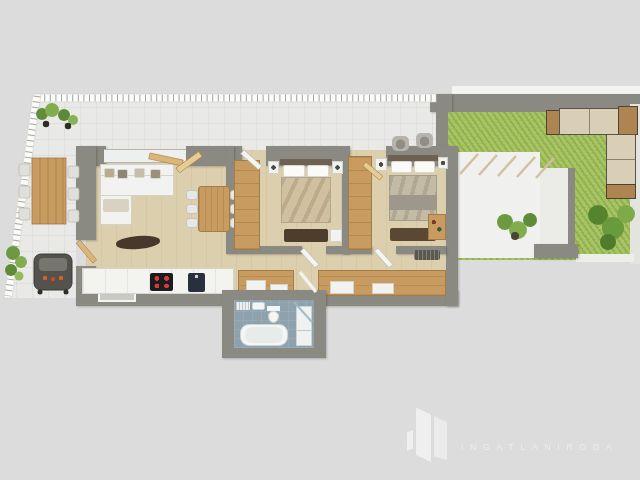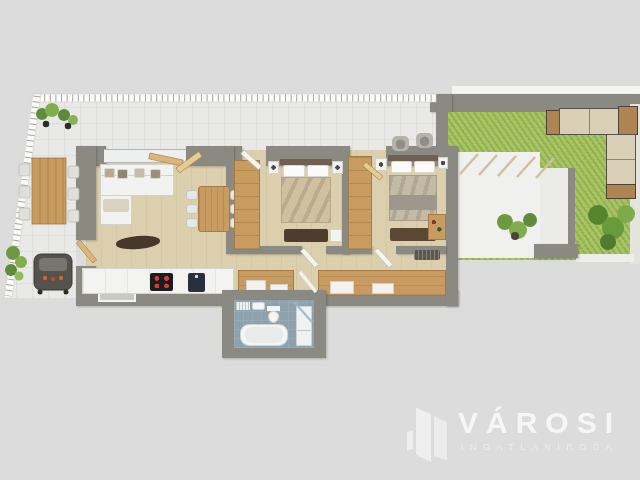--- a/index.html
+++ b/index.html
@@ -250,17 +250,16 @@
         <circle cx="613" cy="228" r="11" fill="#699a3c"></circle>
       <circle cx="626" cy="214" r="9" fill="#7dab4a"></circle>
         <circle cx="608" cy="242" r="8" fill="#4f7c2c"></circle>
     </g>
   </svg>
 
   <div class="abs" style="left:402px;top:398px;width:232px;height:64px;">
     <div class="abs logoshape" style="left:5px;top:32px;width:6px;height:21px;clip-path:polygon(0 12%,100% 0,100% 88%,0 100%);"></div>
     <div class="abs logoshape" style="left:14px;top:6px;width:15px;height:58px;clip-path:polygon(0 6%,100% 18%,100% 100%,0 88%);"></div>
     <div class="abs logoshape" style="left:32px;top:18px;width:13px;height:44px;clip-path:polygon(0 0,100% 14%,100% 100%,0 92%);background:rgba(255,255,255,.42);"></div>
-    <div class="abs" id="logo-name" style="left:56px;top:8px;">VÁROSI</div>
     <div class="abs" id="logo-tagline" style="left:59px;top:44px;">INGATLANIRODA</div>
   </div>
 
 </div>
 
 </body></html>

